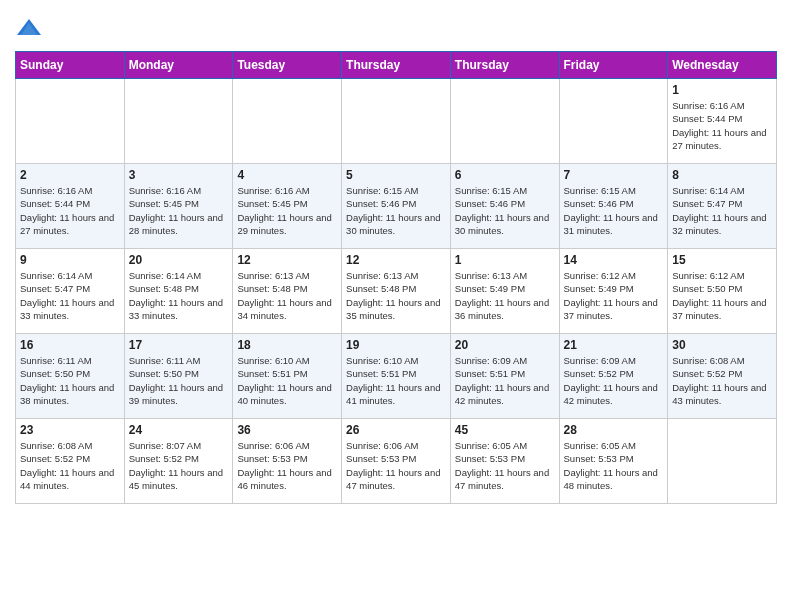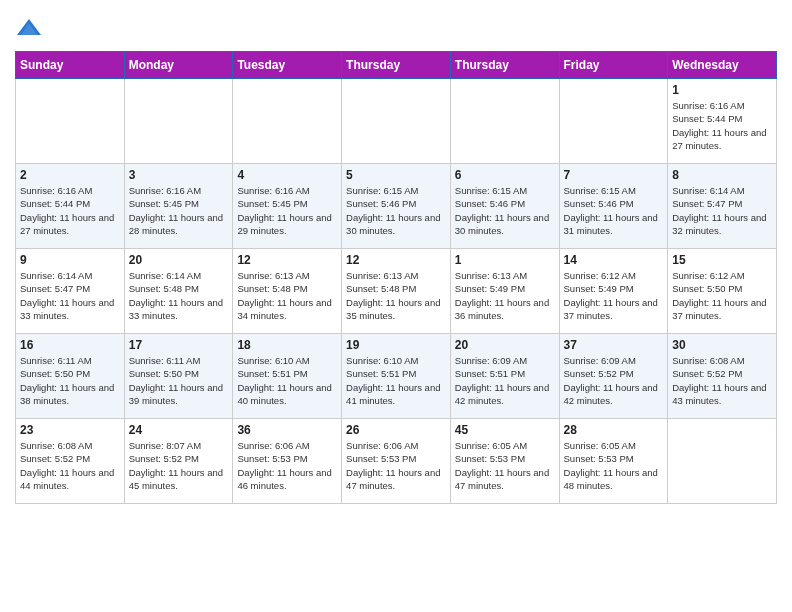--- a/index.html
+++ b/index.html
@@ -255,21 +255,21 @@
 Sunset: 5:51 PM
 Daylight: 11 hours and 41 minutes.</div>
         </td>
         <td>
           <div class="day-number">20</div>
           <div class="day-info" style="white-space: pre-line;">Sunrise: 6:09 AM
 Sunset: 5:51 PM
 Daylight: 11 hours and 42 minutes.</div>
         </td>
         <td>
-          <div class="day-number">37</div>
+          <div class="day-number">21</div>
           <div class="day-info" style="white-space: pre-line;">Sunrise: 6:09 AM
 Sunset: 5:52 PM
 Daylight: 11 hours and 42 minutes.</div>
         </td>
         <td>
           <div class="day-number">30</div>
           <div class="day-info" style="white-space: pre-line;">Sunrise: 6:08 AM
 Sunset: 5:52 PM
 Daylight: 11 hours and 43 minutes.</div>
         </td>

